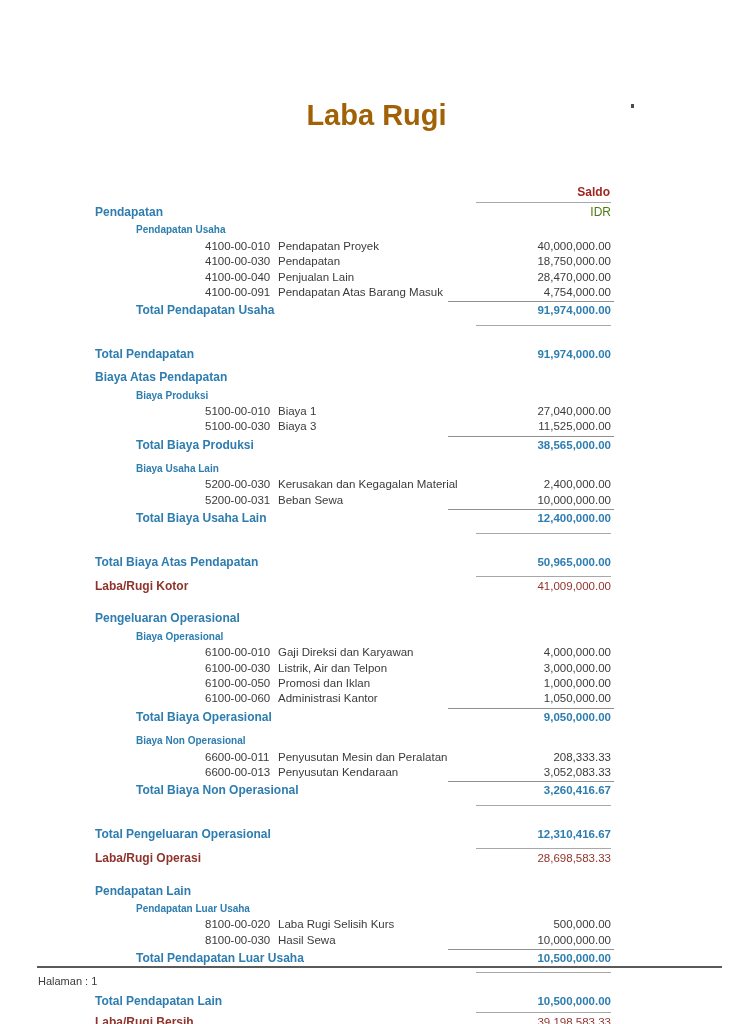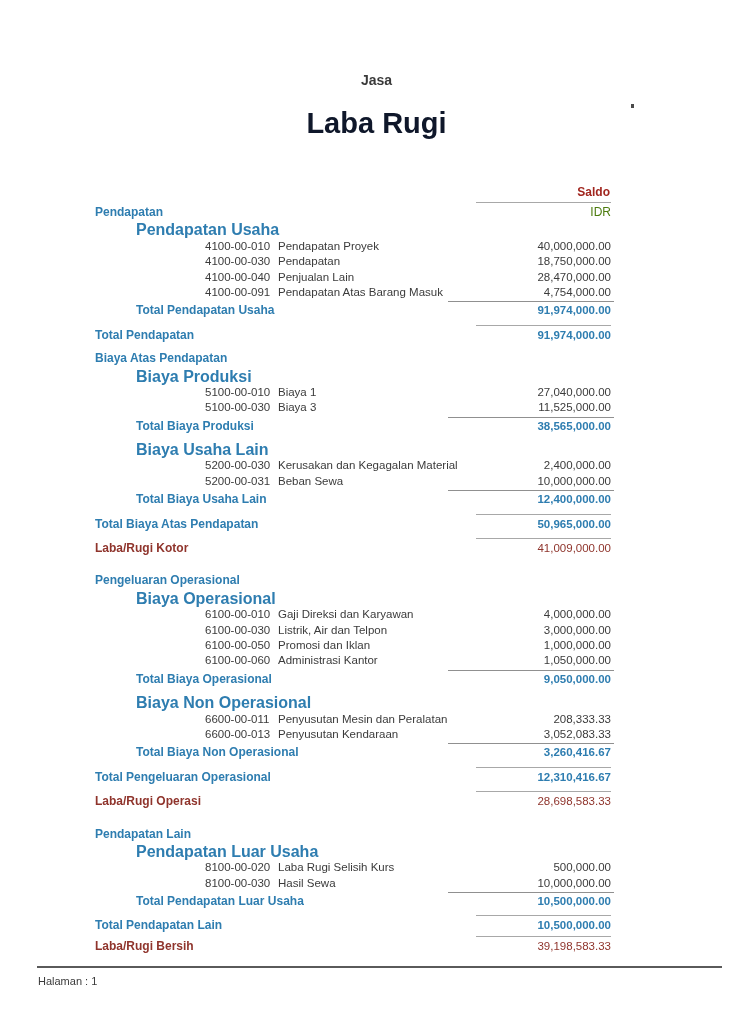--- a/index.html
+++ b/index.html
@@ -3,64 +3,63 @@
 <meta charset="utf-8">
 <style>
   html,body { margin:0; padding:0; background:#ffffff; }
   body { width:753px; height:1024px; font-family:"Liberation Sans","DejaVu Sans",sans-serif; }
   .page { position:relative; width:753px; height:1024px; background:#ffffff; overflow:hidden; }
 
   
   .company { position:absolute; top:72px; left:0; right:0; text-align:center;
              font-size:14px; font-weight:bold; color:#3a3a3a; }
   .title   { position:absolute; top:99px; left:0; right:0; text-align:center;
-             font-size:29px; font-weight:bold; color:#0f172a; letter-spacing:0px;margin-top:8px; }
+             font-size:29px; font-weight:bold; color:#a16207; letter-spacing:0px; }
   .period  { position:absolute; top:138px; left:0; right:0; text-align:center;
              font-size:15px; font-weight:bold; color:#a1261f; }
   .stray   { position:absolute; left:631px; top:104px; width:3px; height:4px; background:#4a4a4a; }
 
   
   .report { position:absolute; top:185px; left:0; width:753px; }
   .row { position:relative; height:15.4px; line-height:15.4px; font-size:11.5px; color:#3b3b3b;
          white-space:nowrap; }
   .row .value { position:absolute; right:142px; top:0; }
 
   .saldo-row { position:relative; height:15px; line-height:15px; }
   .saldo-row .value { position:absolute; right:143px; font-size:12px; font-weight:bold; color:#a1261f;text-align:right; }
   .hdr-rule-wrap { padding:2px 0 2px 0; }
 
   .l1 { padding-left:95px;  font-size:12px; font-weight:bold; color:#2e7db0; }
-  .l2 { padding-left:136px; font-size:16px; font-weight:bold; color:#2e7db0; }
+  .l2 { padding-left:136px; font-size:10px; font-weight:bold; color:#2e7db0; }
   .detail { padding-left:177px;margin-left:28px; }
   .detail .code { display:inline-block; width:73px; }
 
   .tsub { padding-left:136px; font-size:12px; font-weight:bold; color:#2e7db0; }
   .tsub .value, .stotal .value { font-weight:bold; color:#2e7db0; font-size:11.5px; }
-  .stotal { padding-left:95px; font-size:12px; font-weight:bold; color:#2e7db0; }
+  .stotal { padding-left:95px; font-size:12px; font-weight:bold; color:#2e7db0;margin-top:19px; }
   .result { padding-left:95px; font-size:12px; font-weight:bold; color:#8f342c; }
   .result .value { font-weight:normal; color:#8f342c; font-size:11.5px;margin-left:44px; }
 
   .vr { width:166px; height:1px; background:#909090; margin-left:auto; margin-right:139px; }
   .vr.light { width:135px; margin-right:142px; background:#a8a8a8; }
   .vr-wrap { padding:1px 0; }
   .lt-wrap { padding:6px 0 2px 0; }
   .lt-wrap.tight { padding-top:2px; }
 
   .gap1 { height:1px; } .gap2 { height:2px; } .gap8 { height:8px; } .gap17 { height:17px; }
 
   
   .footer-rule { position:absolute; left:37px; width:685px; top:966px; height:2px; background:#5a5a5a; }
   .footer-text { position:absolute; left:38px; top:975px; font-size:11px; color:#3b3b3b; }
 </style>
 </head>
 <body>
 
 <div class="page">
 
-  <div class="company">Jasa</div>
   <div class="title">Laba Rugi</div>
   <div class="stray"></div>
 
   <div class="report">
 
     <div class="row saldo-row">
       <span class="value">Saldo</span>
     </div>
     <div class="hdr-rule-wrap">
         <div class="vr light"></div>

